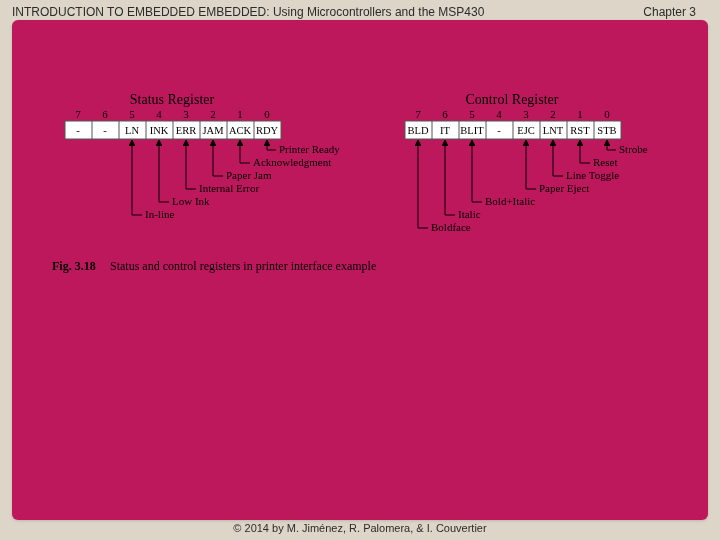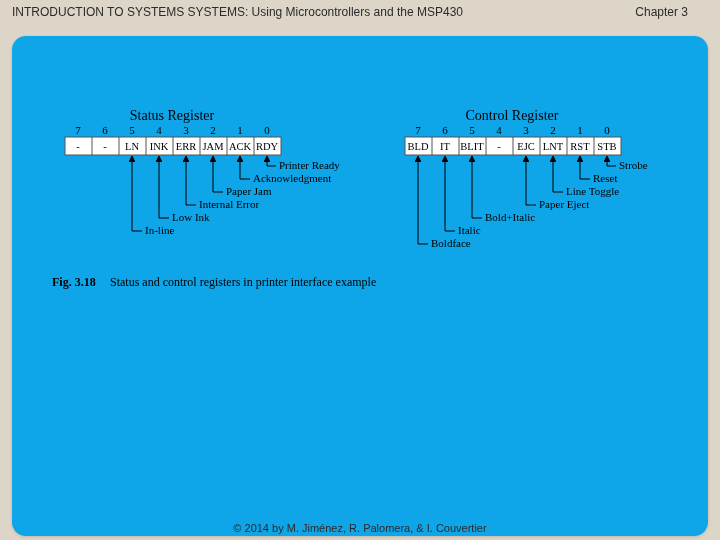--- a/index.html
+++ b/index.html
@@ -1,33 +1,33 @@
 <!DOCTYPE html>
 <html><head>
 <meta charset="utf-8">
 <style>
 html,body{margin:0;padding:0;width:720px;height:540px;background:#ddd5c8;font-family:Arial,Helvetica,sans-serif;overflow:hidden}
-.page{position:absolute;left:12px;top:36px;width:696px;height:500px;background:#0ea5e9;border-radius:14px;box-shadow:0 1px 3px rgba(0,0,0,.15)}
+.page{position:absolute;left:12px;top:20px;width:696px;height:500px;background:#be185d;border-radius:6px;box-shadow:0 1px 3px rgba(0,0,0,.15)}
 .header{position:absolute;left:12px;top:5px;width:696px;display:flex;justify-content:space-between;font-size:12px;color:#2b2b2b}
 .book-title{}
-.chapter{margin-right:20px}
+.chapter{margin-right:12px}
 .footer{position:absolute;left:12px;bottom:6px;width:696px;text-align:center;font-size:11px;color:#2b2b2b}
 svg{position:absolute;left:20px;top:70px}
 .reg-title{font:14px "Times New Roman",serif}
 .bitnum{font:11px "Times New Roman",serif}
 .bitlab{font:10.5px "Times New Roman",serif}
 .desc{font:11px "Times New Roman",serif}
 .cap{font:12px "Times New Roman",serif}
 .capb{font:bold 12px "Times New Roman",serif}
 </style>
 </head>
 <body>
 
 <div class="header">
-  <span class="book-title">INTRODUCTION TO SYSTEMS SYSTEMS: Using Microcontrollers and the MSP430</span>
+  <span class="book-title">INTRODUCTION TO EMBEDDED EMBEDDED: Using Microcontrollers and the MSP430</span>
   <span class="chapter">Chapter 3</span>
 </div>
 
 <div class="page">
 
 <svg width="656" height="240">
 
   <text class="reg-title" x="140" y="14" text-anchor="middle">Status Register</text>
 
   <g>

